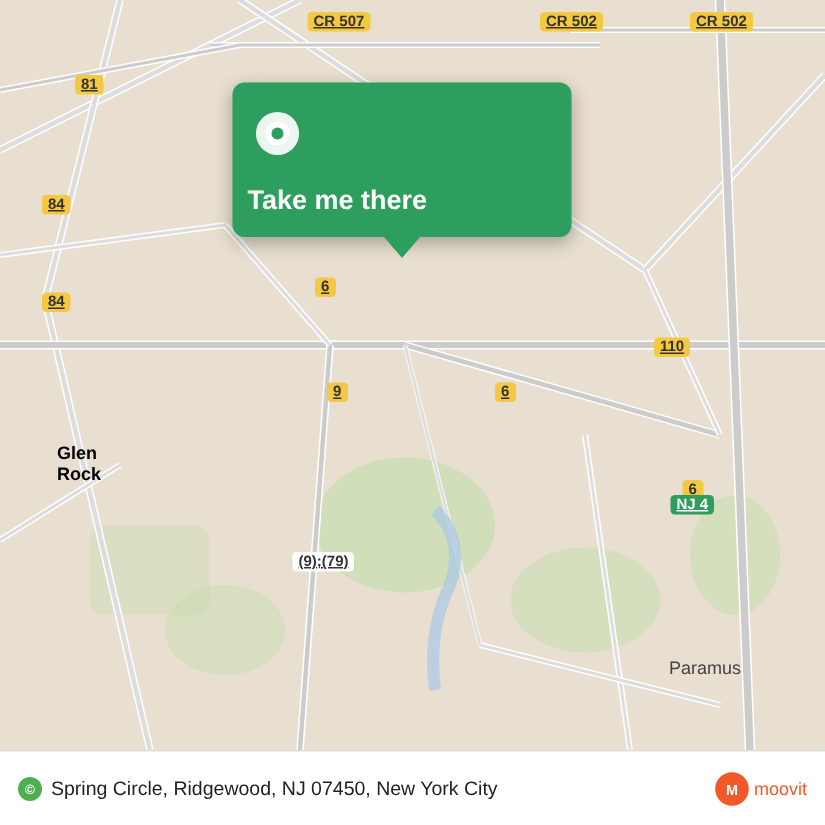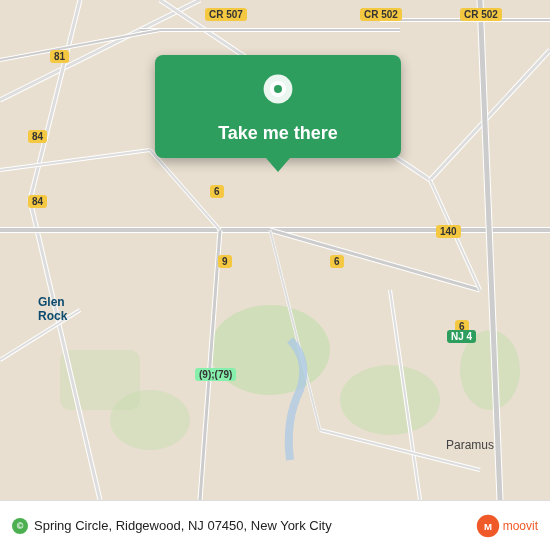--- a/index.html
+++ b/index.html
@@ -78,26 +78,26 @@
       font-size: 12px;
       font-weight: normal;
       color: #f05a28;
     }
 
     
     #map-popup {
       position: absolute;
       top: 55px;
       left: 155px;
-      width: 246px;
+      width: 226px;
       background: #2e9e5e;
       border-radius: 8px;
       display: flex;
       flex-direction: column;
-      align-items: center;
+      align-items: flex-start;
       padding: 18px 10px 14px;
       box-shadow: 0 4px 12px rgba(0,0,0,0.3);
       z-index: 10;
     }
 
     #pin-icon {
       width: 40px;
       height: 40px;
       margin-bottom: 10px;
     }
@@ -132,20 +132,21 @@
 
     
     .road-label {
       position: absolute;
       background: #f5c842;
       border-radius: 3px;
       font-size: 10px;
       font-weight: bold;
       padding: 1px 4px;
       color: #333;
+      text-decoration: underline;
     }
     .road-label.cr {
       background: #f5c842;
     }
     .road-label.state {
       background: #f5c842;
     }
     .road-label.nj {
       background: #2e9e5e;
       color: #fff;
@@ -228,26 +229,26 @@
 
   <div class="road-label cr" style="top:8px; left:205px;">CR 507</div>
   <div class="road-label cr" style="top:8px; left:360px;">CR 502</div>
   <div class="road-label cr" style="top:8px; left:460px;">CR 502</div>
   <div class="road-label state" style="top:50px; left:50px;">81</div>
   <div class="road-label state" style="top:130px; left:28px;">84</div>
   <div class="road-label state" style="top:195px; left:28px;">84</div>
   <div class="road-label state" style="top:185px; left:210px;">6</div>
   <div class="road-label state" style="top:255px; left:218px;">9</div>
   <div class="road-label state" style="top:255px; left:330px;">6</div>
-  <div class="road-label state" style="top:225px; left:436px;">140</div>
+  <div class="road-label state" style="top:225px; left:436px;">110</div>
   <div class="road-label state" style="top:320px; left:455px;">6</div>
-  <div class="road-label" style="top:368px; left:195px; background:#86efac;">(9);(79)</div>
+  <div class="road-label" style="top:368px; left:195px; background:#ffffff;">(9);(79)</div>
   <div class="road-label nj" style="top:330px; left:447px;">NJ 4</div>
 
-  <div style="position:absolute; top:295px; left:38px; font-size:12px; font-weight:bold; color:#0c4a6e;">Glen<br>Rock</div>
+  <div style="position:absolute; top:295px; left:38px; font-size:12px; font-weight:bold; color:#000000;">Glen<br>Rock</div>
   <div style="position:absolute; top:438px; left:446px; font-size:12px; color:#444;">Paramus</div>
 
   <div id="map-popup">
 
     <svg id="pin-icon" viewBox="0 0 40 50" xmlns="http://www.w3.org/2000/svg">
       <circle cx="20" cy="20" r="18" fill="white" opacity="0.9"></circle>
       <circle cx="20" cy="20" r="10" fill="white"></circle>
       <circle cx="20" cy="20" r="5" fill="#2e9e5e"></circle>
     </svg>
     <span id="popup-label">Take me there</span>

